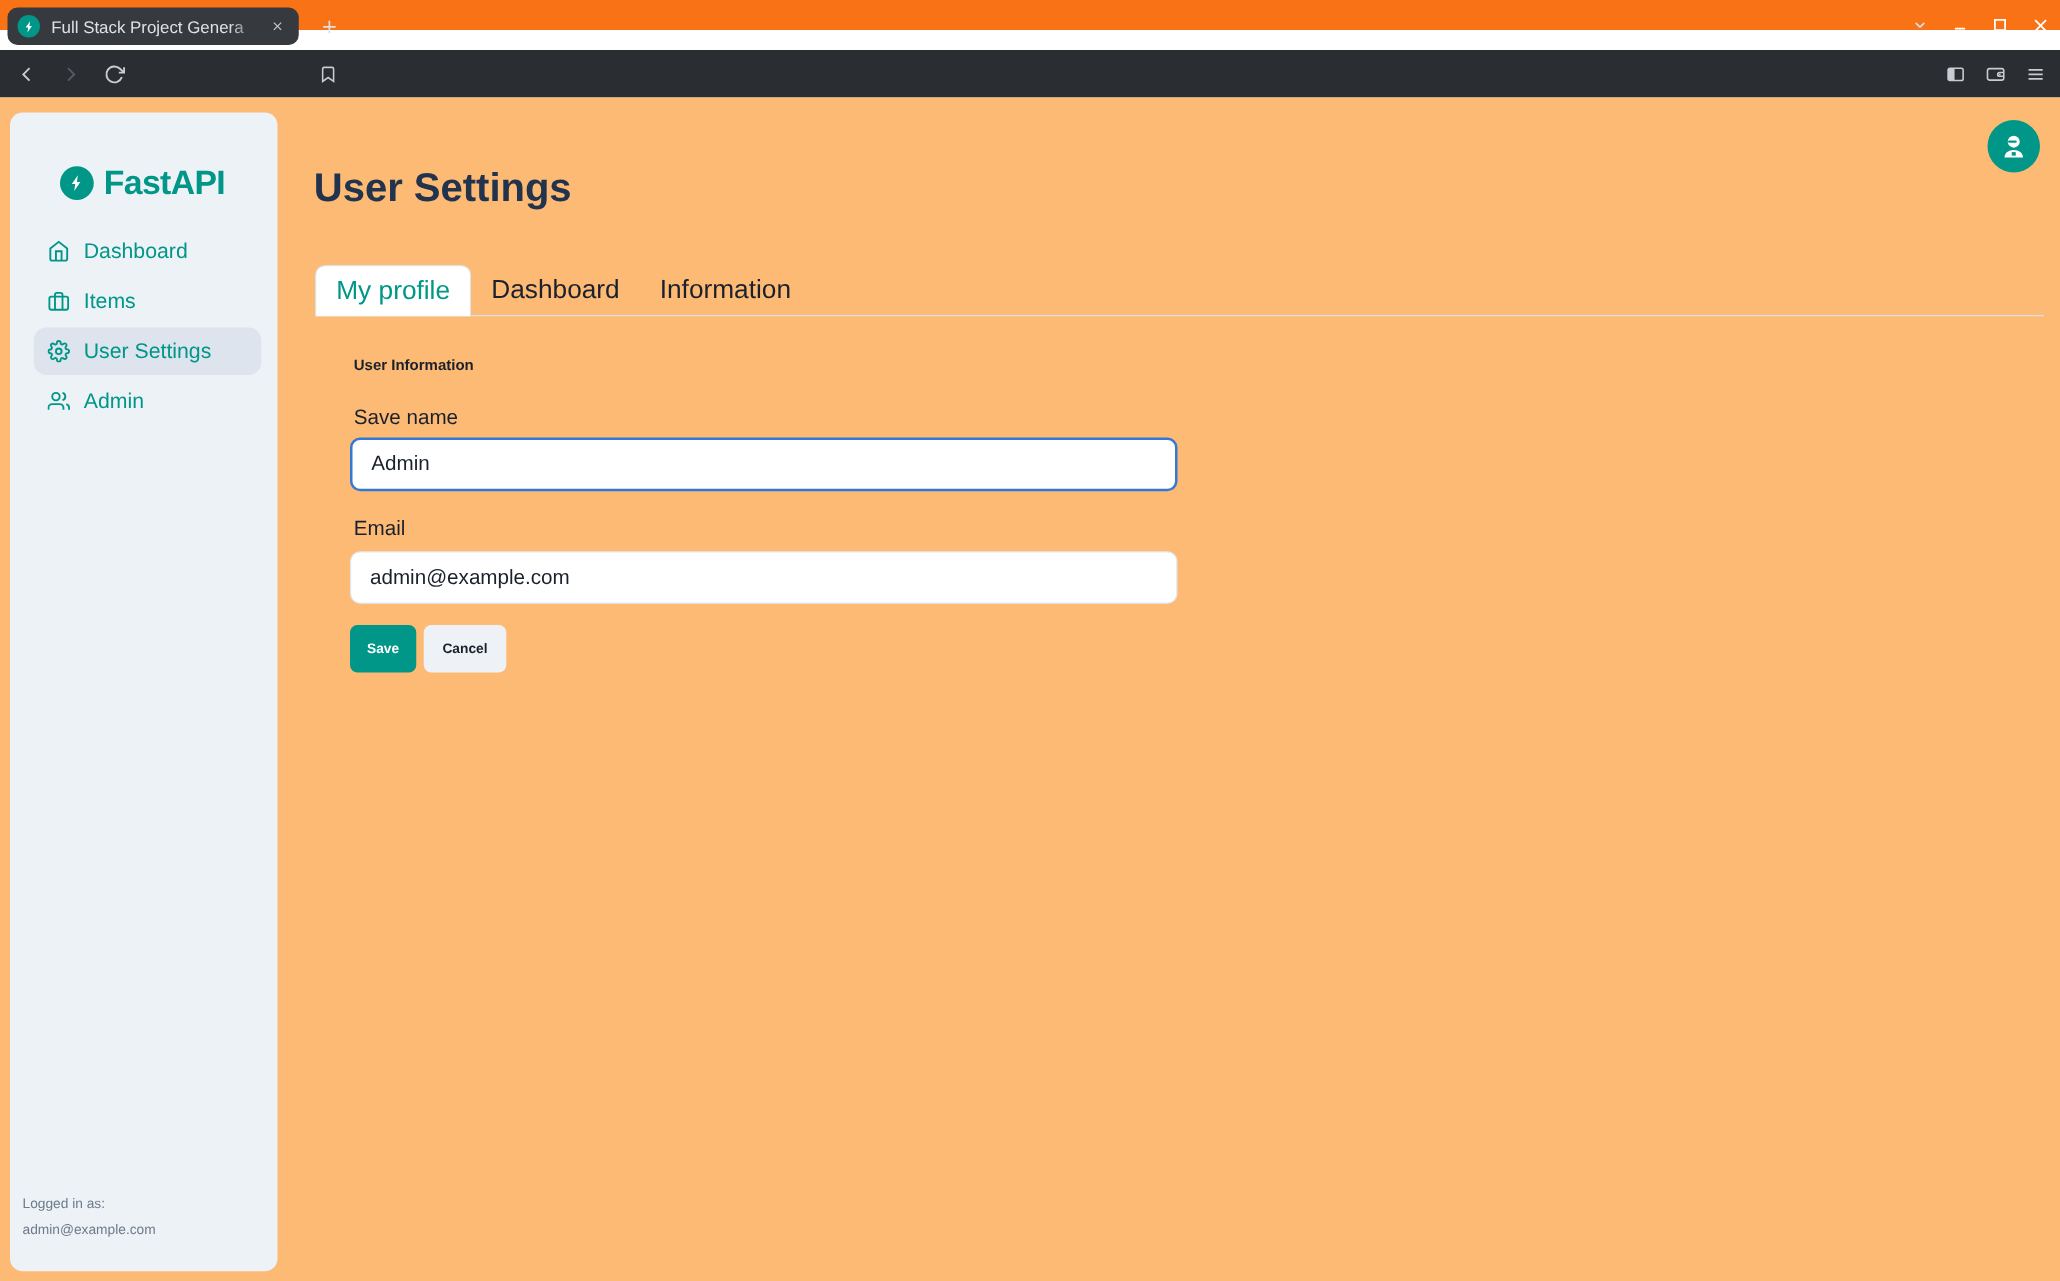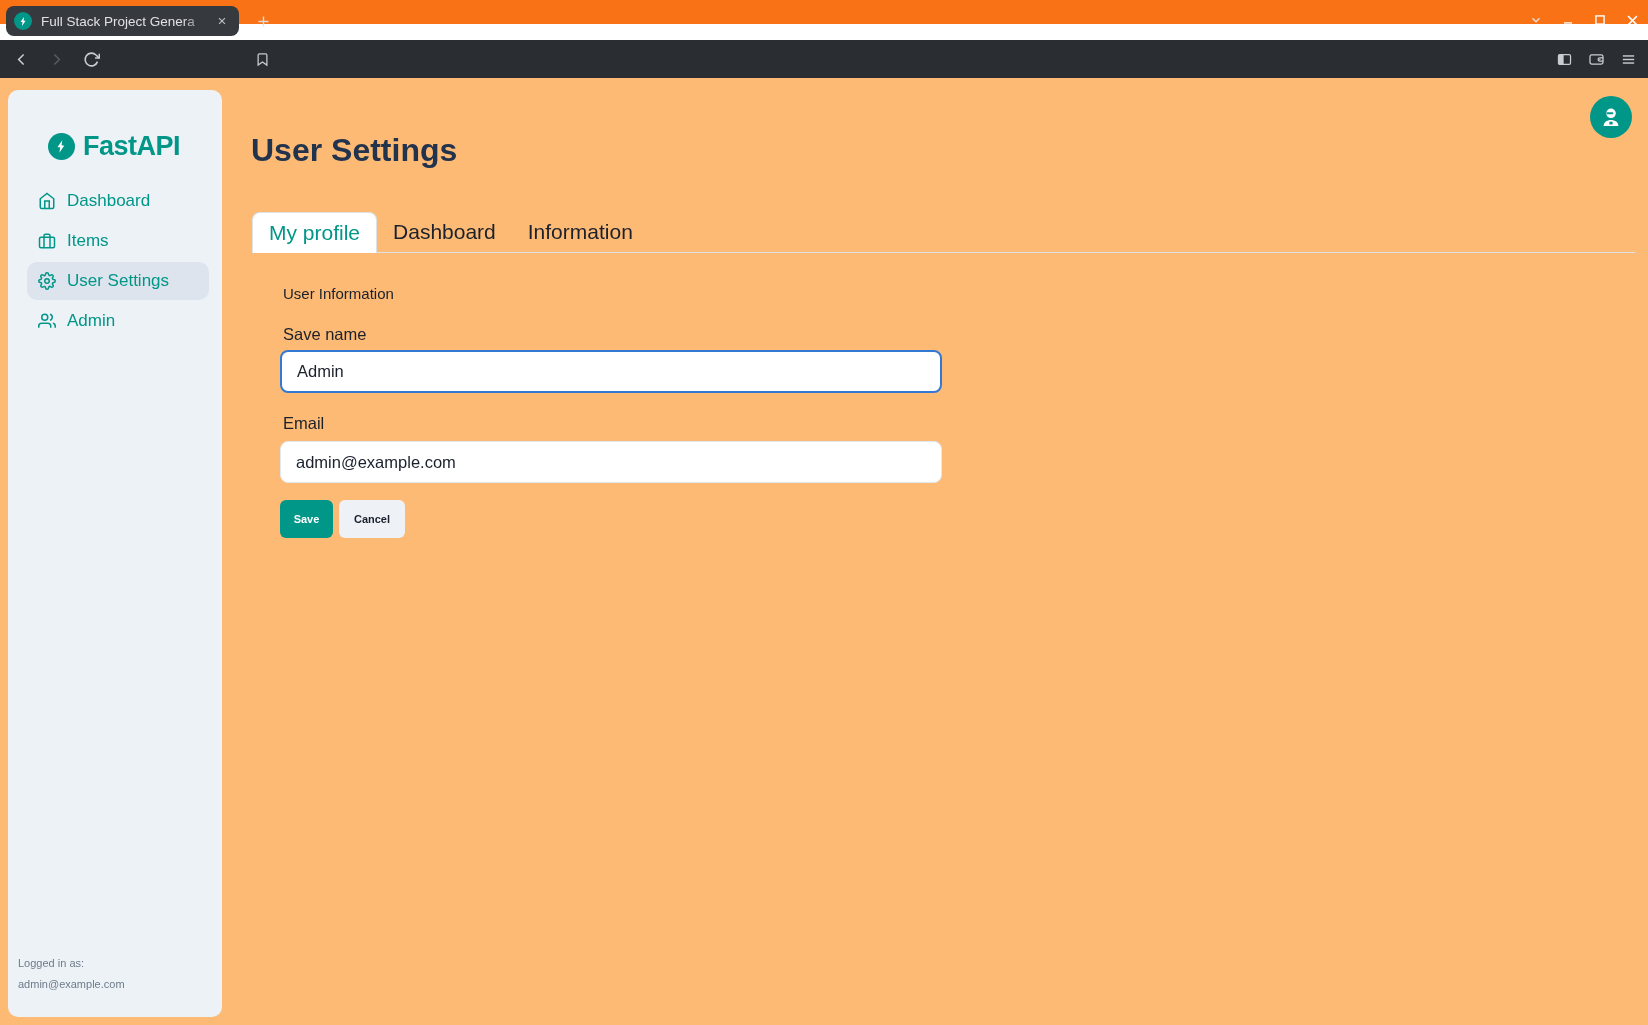--- a/index.html
+++ b/index.html
@@ -57,21 +57,21 @@
   .page-title { position:absolute; left:251px; top:54px; font-size:32px; line-height:36px; font-weight:bold; color:#22334d; }
   .avatar { position:absolute; left:1590px; top:18px; width:42px; height:42px; border-radius:50%; background:#009688;
             display:flex; align-items:center; justify-content:center; }
 
   .tabs-row { position:absolute; left:252px; top:135px; width:1383px; height:40px; border-bottom:1px solid #dde2e7;
               display:flex; align-items:flex-end; }
   .tab-item { height:40px; line-height:40px; padding:0 16px; font-size:21px; color:#1a202c; }
   .tab-item.active { height:41px; line-height:39px; margin-bottom:-1px; background:#fff; color:#009688;
               border:1px solid #dde2e7; border-bottom:none; border-radius:8px 8px 0 0; }
 
-  .section-title { position:absolute; left:283px; top:207px; font-size:15px; font-weight:normal; color:#1a202c; }
+  .section-title { position:absolute; left:283px; top:207px; font-size:12px; font-weight:bold; color:#1a202c; }
   .field-label-1 { position:absolute; left:283px; top:247px; font-size:16.5px; color:#1a202c; }
   .text-input { position:absolute; left:280px; width:662px; font-size:16.5px; color:#1a202c;
                 border-radius:8px; padding:0 15px; outline:none; background:#fff; font-family:"Liberation Sans", sans-serif; }
   .input-1 { top:272px; height:43px; border:2px solid #3378d4; }
   .field-label-2 { position:absolute; left:283px; top:336px; font-size:16.5px; color:#1a202c; }
   .input-2 { top:363px; height:42px; border:1px solid #e2e8f0; }
   .btn-row { position:absolute; left:280px; top:422px; display:flex; gap:6px; }
   .btn { height:38px; border:none; border-radius:6px; font-size:11px; font-weight:bold;
          font-family:"Liberation Sans", sans-serif; display:flex; align-items:center; justify-content:center; }
   .btn-save { width:53px; background:#009688; color:#fff; }

